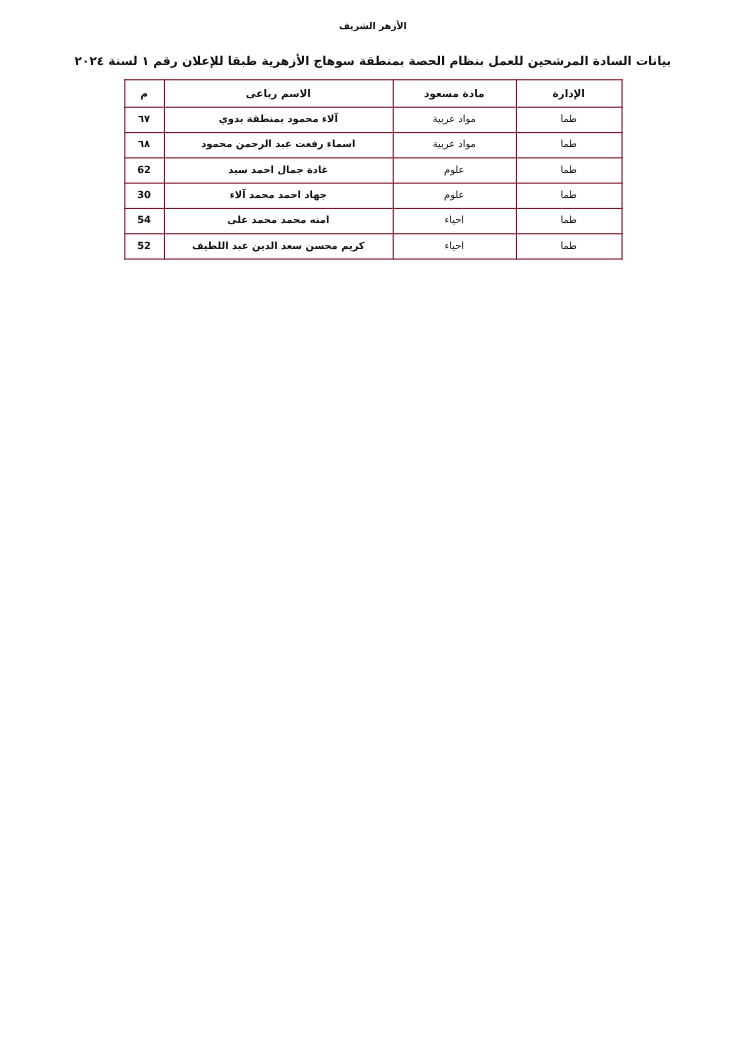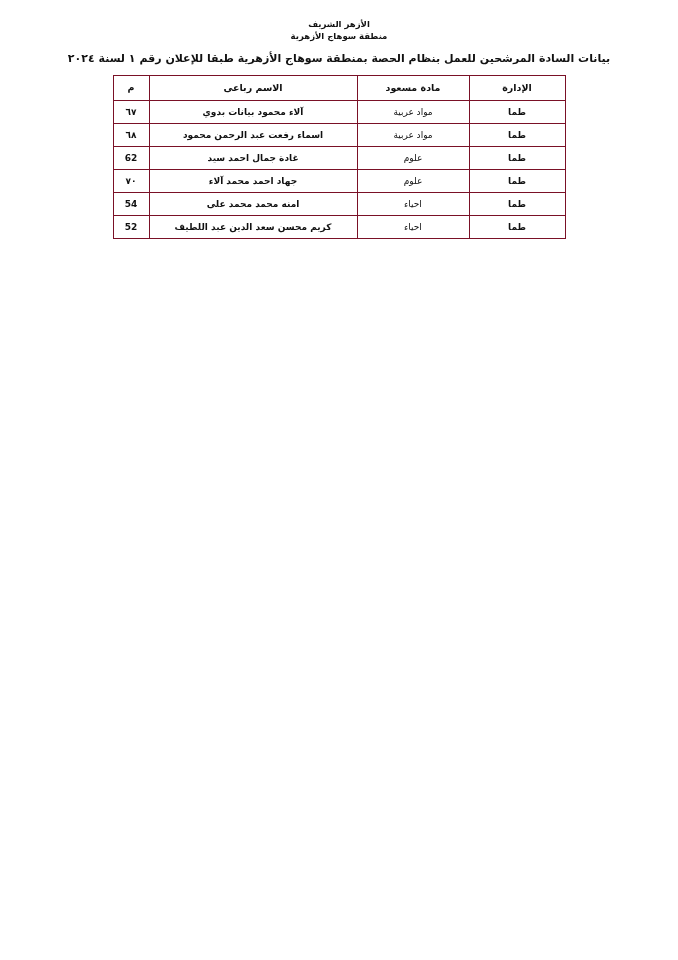--- a/index.html
+++ b/index.html
@@ -35,21 +35,21 @@
   .letterhead .l2 {
     font-size: 8.5px;
     font-weight: bold;
     color: #111;
   }
   .doc-title {
     text-align: center;
     font-size: 11px;
     font-weight: bold;
     color: #111;
-    margin-top: 9px;
+    margin-top: 19px;
     margin-bottom: 10px;
     letter-spacing: 0px;
     white-space: nowrap;
   }
   table.data {
     border-collapse: collapse;
     width: 452px;
     margin: 0 auto;
     table-layout: fixed;
     direction: rtl;
@@ -69,30 +69,29 @@
     font-size: 9.5px;
     height: 24px;
   }
   col.c-no { width: 36px; }
   col.c-name { width: 208px; }
   col.c-subject { width: 112px; }
   col.c-admin { width: 96px; }
   td.cell-name { font-weight: bold; }
   td.cell-no { font-weight: bold; font-size: 9.5px; margin-top: 36px; }
   td.cell-subject { font-weight: normal; }
-  td.cell-admin { font-weight: bold; margin-left: 10px; }
+  td.cell-admin { font-weight: normal; margin-left: 10px; }
 </style>
 </head>
 <body>
 
 <div class="page">
 
   <div class="letterhead">
     <div class="l1">الأزهر الشريف</div>
-    <div class="l2">منطقة سوهاج الأزهرية</div>
   </div>
 
   <div class="doc-title">بيانات السادة المرشحين للعمل بنظام الحصة بمنطقة سوهاج الأزهرية طبقا للإعلان رقم ١ لسنة ٢٠٢٤</div>
 
   <table class="data">
     <colgroup>
       <col class="c-admin">
       <col class="c-subject">
       <col class="c-name">
       <col class="c-no">
@@ -102,40 +101,40 @@
         <th>الإدارة</th>
         <th>مادة مسعود</th>
         <th>الاسم رباعى</th>
         <th>م</th>
       </tr>
     </thead>
     <tbody>
       <tr>
         <td class="cell-admin">طما</td>
         <td class="cell-subject">مواد عربية</td>
-        <td class="cell-name">آلاء محمود بيانات بدوي</td>
+        <td class="cell-name">آلاء محمود بمنطقة بدوي</td>
         <td class="cell-no">٦٧</td>
       </tr>
       <tr>
         <td class="cell-admin">طما</td>
         <td class="cell-subject">مواد عربية</td>
         <td class="cell-name">اسماء رفعت عبد الرحمن محمود</td>
         <td class="cell-no">٦٨</td>
       </tr>
       <tr>
         <td class="cell-admin">طما</td>
         <td class="cell-subject">علوم</td>
         <td class="cell-name">غادة جمال احمد سيد</td>
         <td class="cell-no">62</td>
       </tr>
       <tr>
         <td class="cell-admin">طما</td>
         <td class="cell-subject">علوم</td>
         <td class="cell-name">جهاد احمد محمد آلاء</td>
-        <td class="cell-no">٧٠</td>
+        <td class="cell-no">30</td>
       </tr>
       <tr>
         <td class="cell-admin">طما</td>
         <td class="cell-subject">احياء</td>
         <td class="cell-name">امنه محمد محمد على</td>
         <td class="cell-no">54</td>
       </tr>
       <tr>
         <td class="cell-admin">طما</td>
         <td class="cell-subject">احياء</td>

